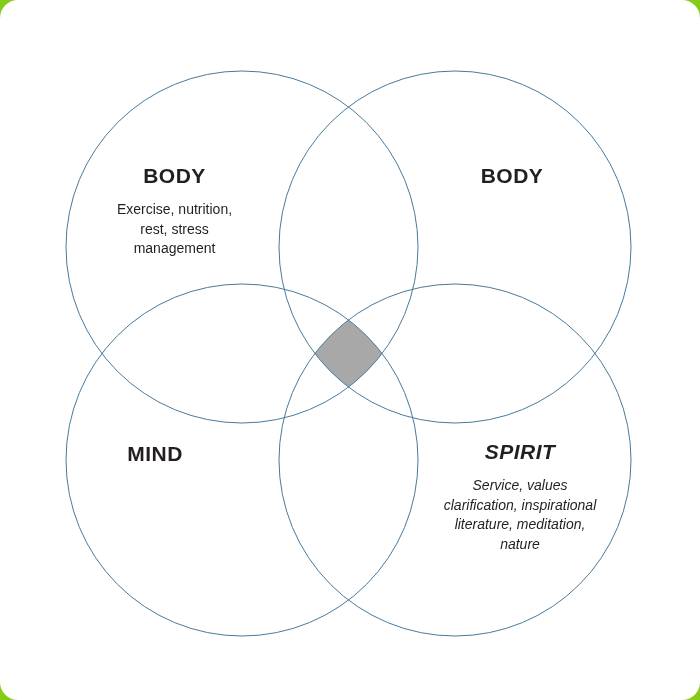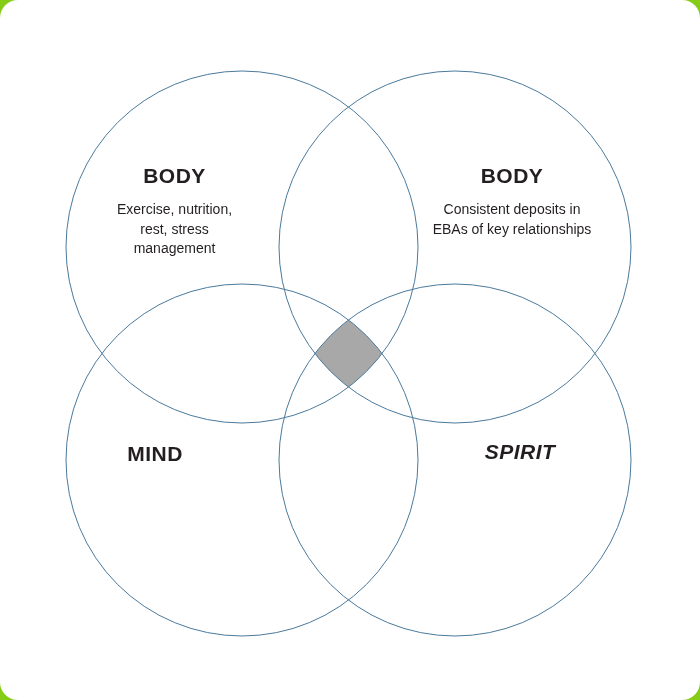--- a/index.html
+++ b/index.html
@@ -71,24 +71,26 @@
   </svg>
 
   <div class="label q-body">
     <h2 class="q-title">BODY</h2>
     <p class="q-desc">Exercise, nutrition,
 rest, stress management</p>
   </div>
 
   <div class="label q-heart">
     <h2 class="q-title">BODY</h2>
-    <p class="q-desc">Consistent deposits in
-EBAs of key relationships</p>
   </div>
 
   <div class="label q-mind">
     <h2 class="q-title">MIND</h2>
   </div>
 
   <div class="label q-spirit">
     <h2 class="q-title">SPIRIT</h2>
+    <p class="q-desc">Service, values
+clarification, inspirational
+literature, meditation,
+nature</p>
   </div>
 </div>
 
 </body></html>

